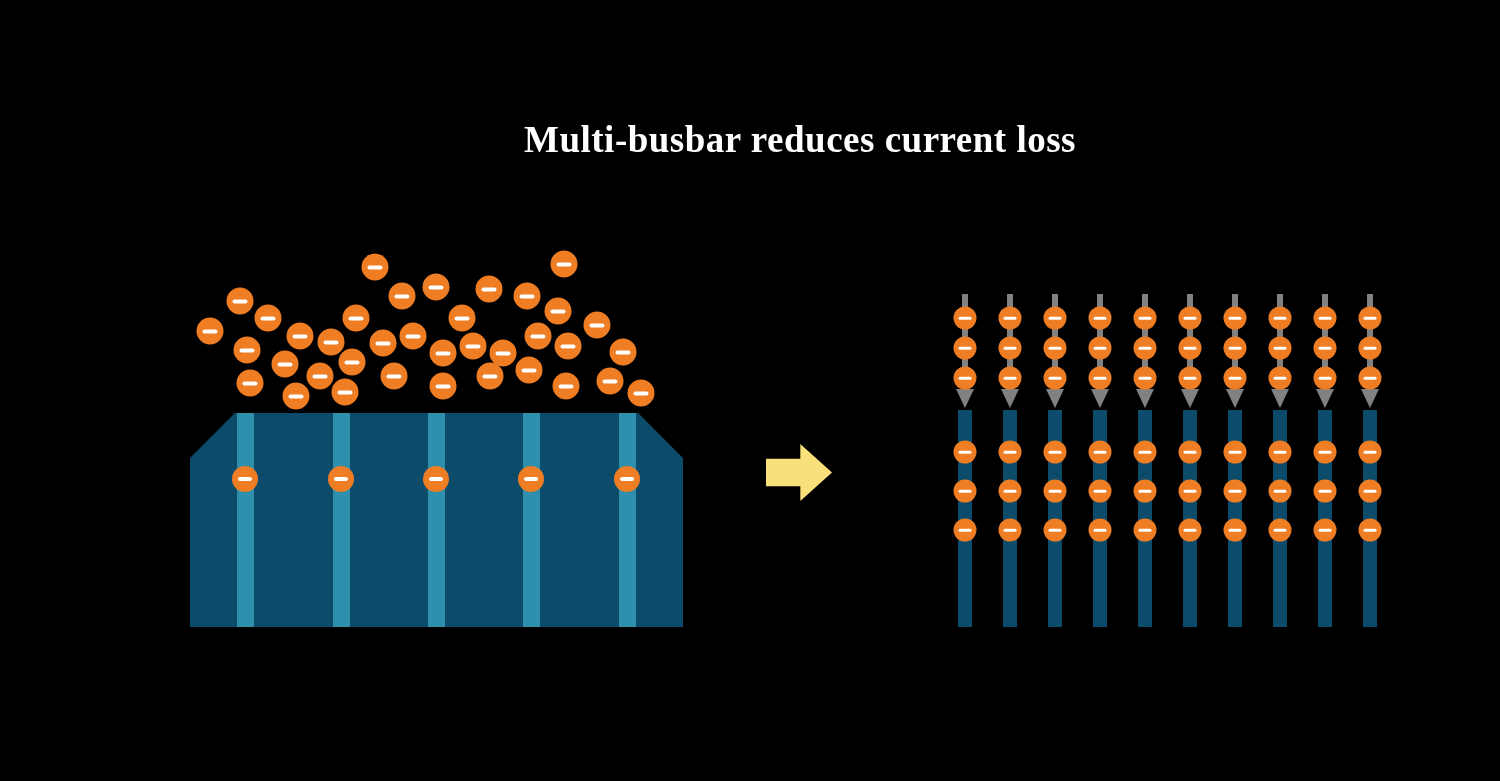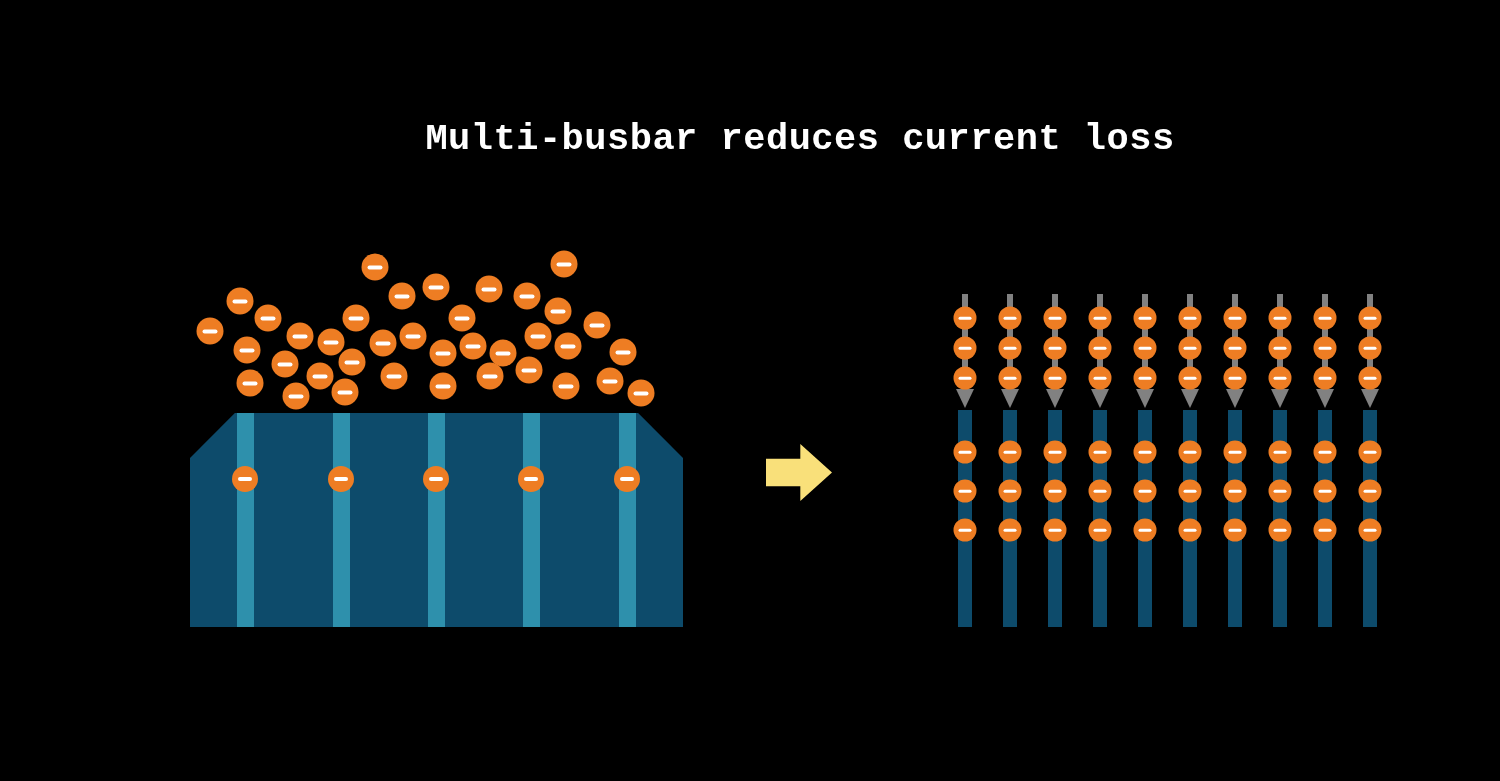--- a/index.html
+++ b/index.html
@@ -3,21 +3,21 @@
 <meta charset="utf-8">
 <style>
   * { margin: 0; padding: 0; box-sizing: border-box; }
   html, body { background: #000; }
   .canvas {
     position: relative;
     width: 1500px;
     height: 664px;
     background: var(--background, #000);
     overflow: hidden;
-    font-family: Liberation Mono, monospace;
+    font-family: Liberation Serif, serif;
   }
   .layer { position: absolute; inset: 0; }
   .title {
     position: absolute;
     top: 118px;
     left: 800px;
     transform: translateX(-50%);
     color: var(--title, #fff);
     font-size: 37px;
     font-weight: 700;

